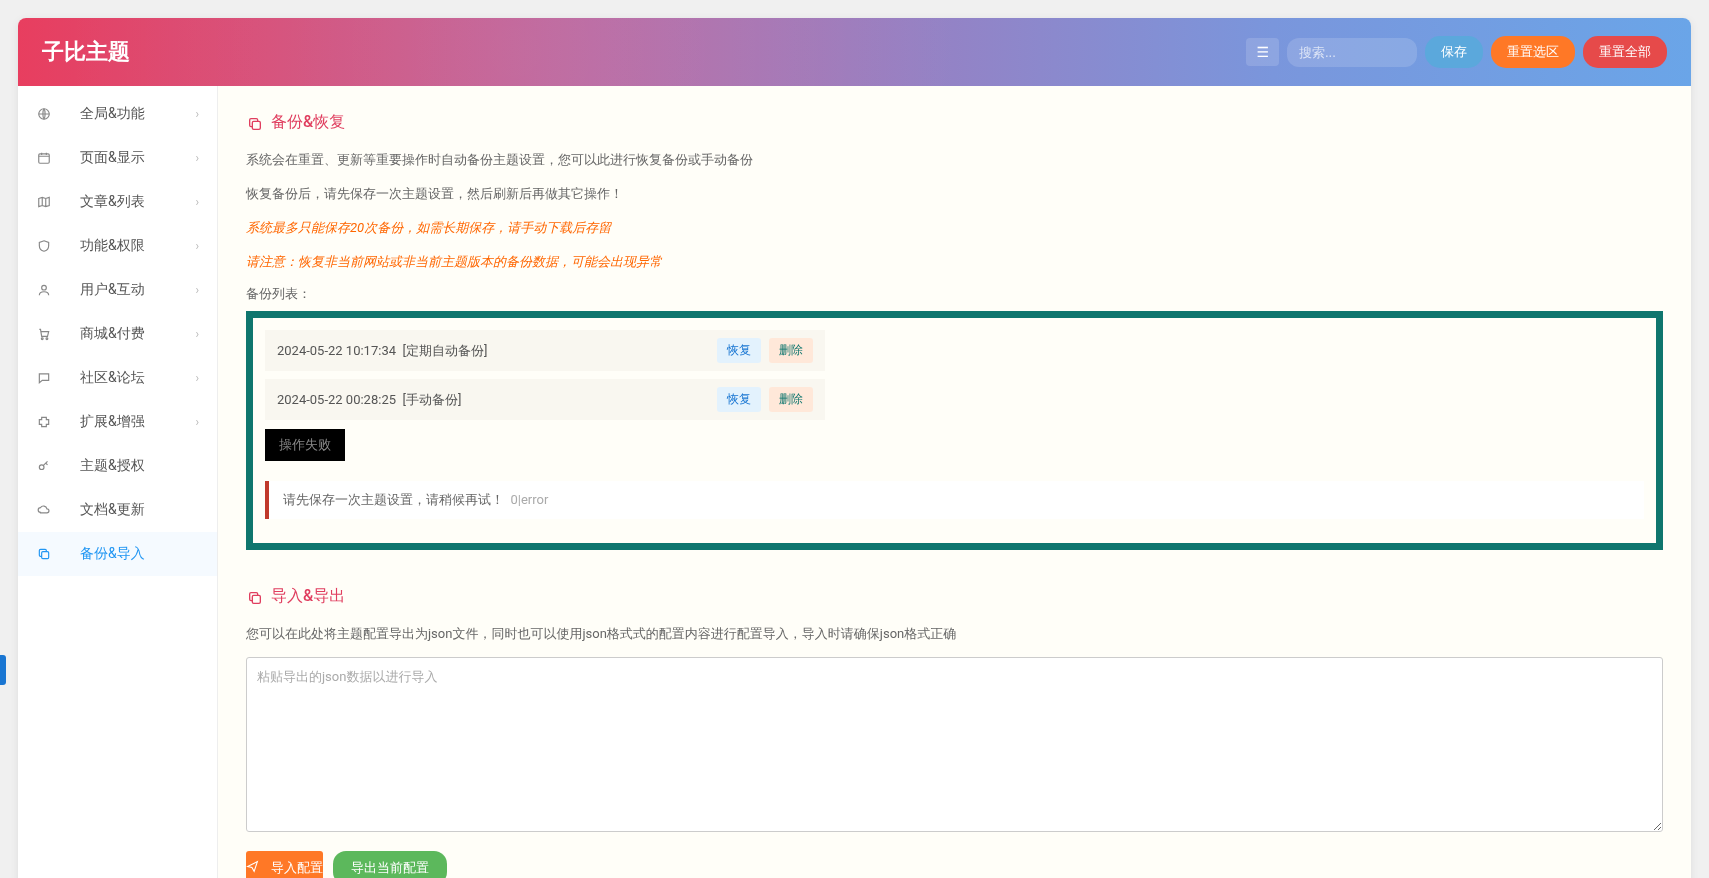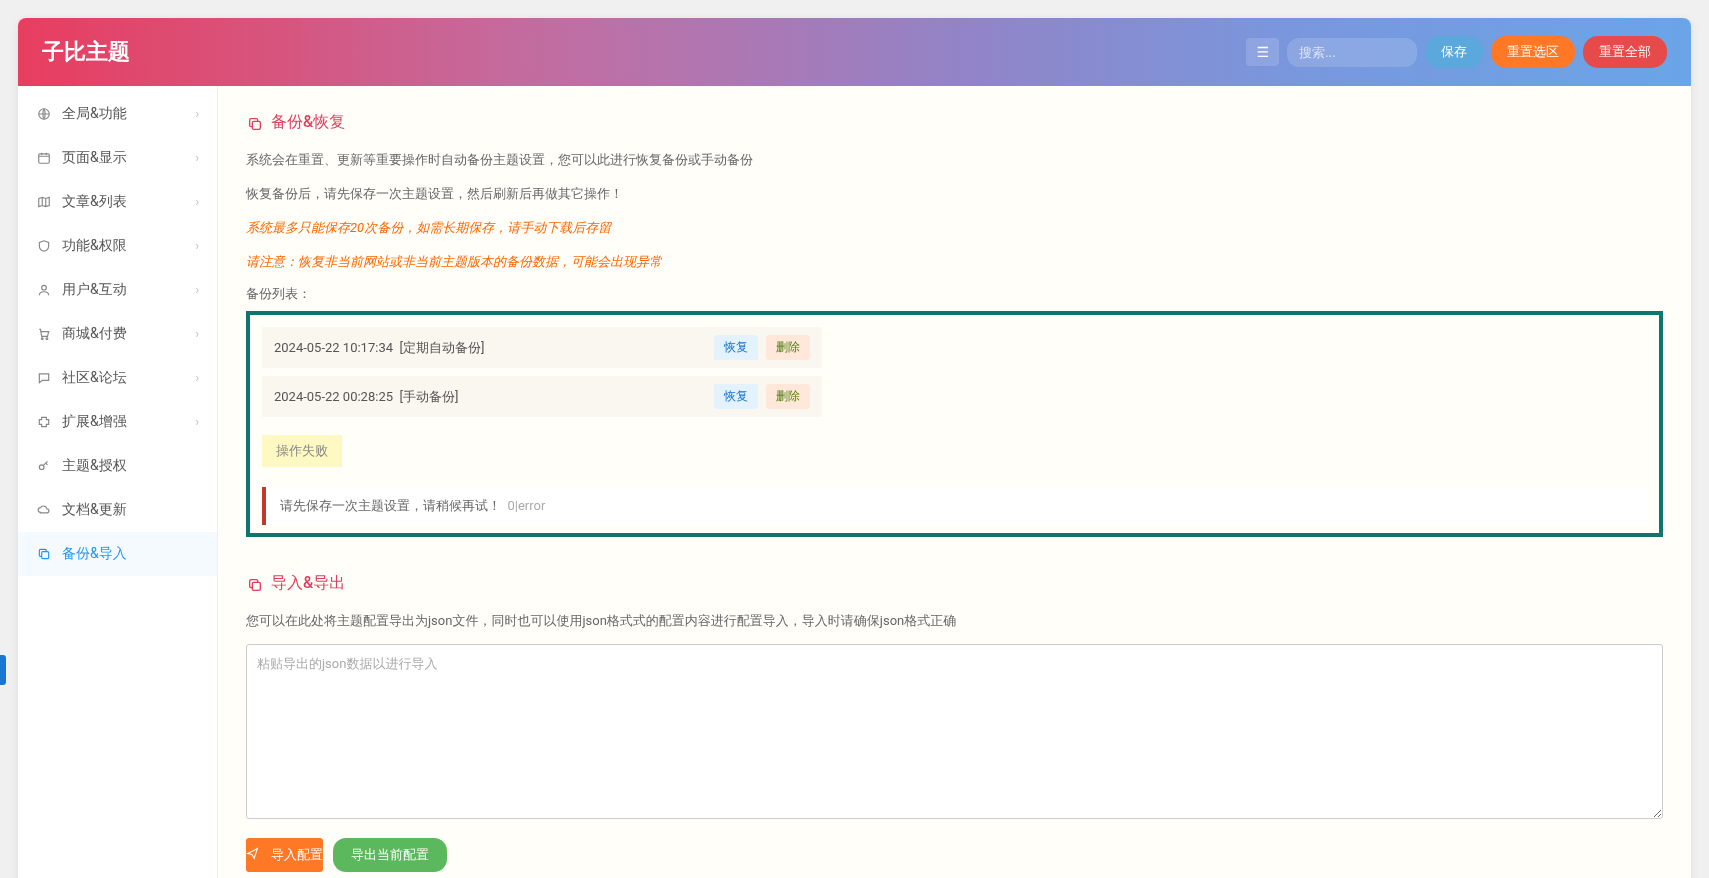--- a/index.html
+++ b/index.html
@@ -31,43 +31,43 @@
     .btn-header { border: none; padding: 7px 16px; border-radius: 15px; cursor: pointer; font-size: 13px; color: #fff; }
     .btn-save { background: #5ba8dc; }
     .btn-reset-area { background: #ff7826; }
     .btn-reset-all { background: #e64a4a; }
     
     .body-row { display: flex; }
     
     .sidebar { width: 200px; background: #fff; border-right: 1px solid #eee; padding-top: 6px; }
     .sidebar-item { display: flex; align-items: center; justify-content: space-between; padding: 13px 18px; cursor: pointer; color: #555; font-size: 14px; }
     .sidebar-item.active { color: #2196f3; background: #f5faff; }
-    .sidebar-left { display: flex; align-items: center; gap: 10px; }
+    .sidebar-left { display: flex; align-items: center; gap: 28px; }
     .sidebar-icon { width: 16px; height: 16px; display: inline-flex; align-items: center; justify-content: center; color: #888; flex-shrink: 0; }
     .sidebar-item.active .sidebar-icon { color: #2196f3; }
     .chevron { color: #bbb; font-size: 12px; }
     
     .content { flex: 1; background: #fffef8; padding: 26px 28px; min-height: 790px; }
     
     .section-title { color: #e03e5f; font-size: 16px; font-weight: 500; display: flex; align-items: flex-end; gap: 7px; margin-bottom: 16px; }
     .section-title-icon { width: 18px; height: 18px; display:inline-flex; align-items:center; justify-content:center; }
     
     .info-line { color: #666; font-size: 13px; margin-bottom: 12px; line-height: 1.7; }
     .info-warn { color: #ff6600; font-size: 13px; margin-bottom: 12px; line-height: 1.7; font-style: italic; }
     .list-label { color: #666; font-size: 13px; margin-bottom: 8px; }
     
-    .highlight-box { border: 4px solid #0f766e; padding: 12px 12px 8px 12px; margin-top: 4px; }
+    .highlight-box { border: 7px solid #0f766e; padding: 12px 12px 24px 12px; margin-top: 4px; }
     
     .backup-row { display: flex; align-items: center; justify-content: space-between; background: #f9f7f0; padding: 8px 12px; margin-bottom: 8px; max-width: 560px; font-size: 13px; color: #555; }
     .backup-actions { display: flex; gap: 8px; }
     .btn-sm { border: none; padding: 4px 10px; border-radius: 3px; font-size: 12px; cursor: pointer; }
     .btn-restore { background: #e3f2fd; color: #1976d2; }
-    .btn-delete { background: #ffe8d9; color: #4d7c0f; }
-    
-    .op-fail { display: inline-block; background: #fef9c3; color: #888; padding: 7px 14px; font-size: 13px; margin-top: 10px; margin-bottom: 14px; }
+    .btn-delete { background: #ffe8d9; color: #0f766e; }
+    
+    .op-fail { display: inline-block; background: #000000; color: #888; padding: 7px 14px; font-size: 13px; margin-top: 1px; margin-bottom: 14px; }
     
     .error-bar { background: #fff; border-left: 4px solid #c0392b; padding: 10px 14px; font-size: 13px; color: #666; margin-top: 6px; }
     .error-pipe { color: #aaa; }
     
     .gap-block { height: 36px; }
     
     .import-textarea { width: 100%; height: 175px; border: 1px solid #ccc; border-radius: 3px; padding: 10px; font-size: 13px; font-family: inherit; resize: vertical; color: #555; }
     .import-textarea::placeholder { color: #aaa; }
     
     .import-btns { margin-top: 16px; display: flex; gap: 10px; }

